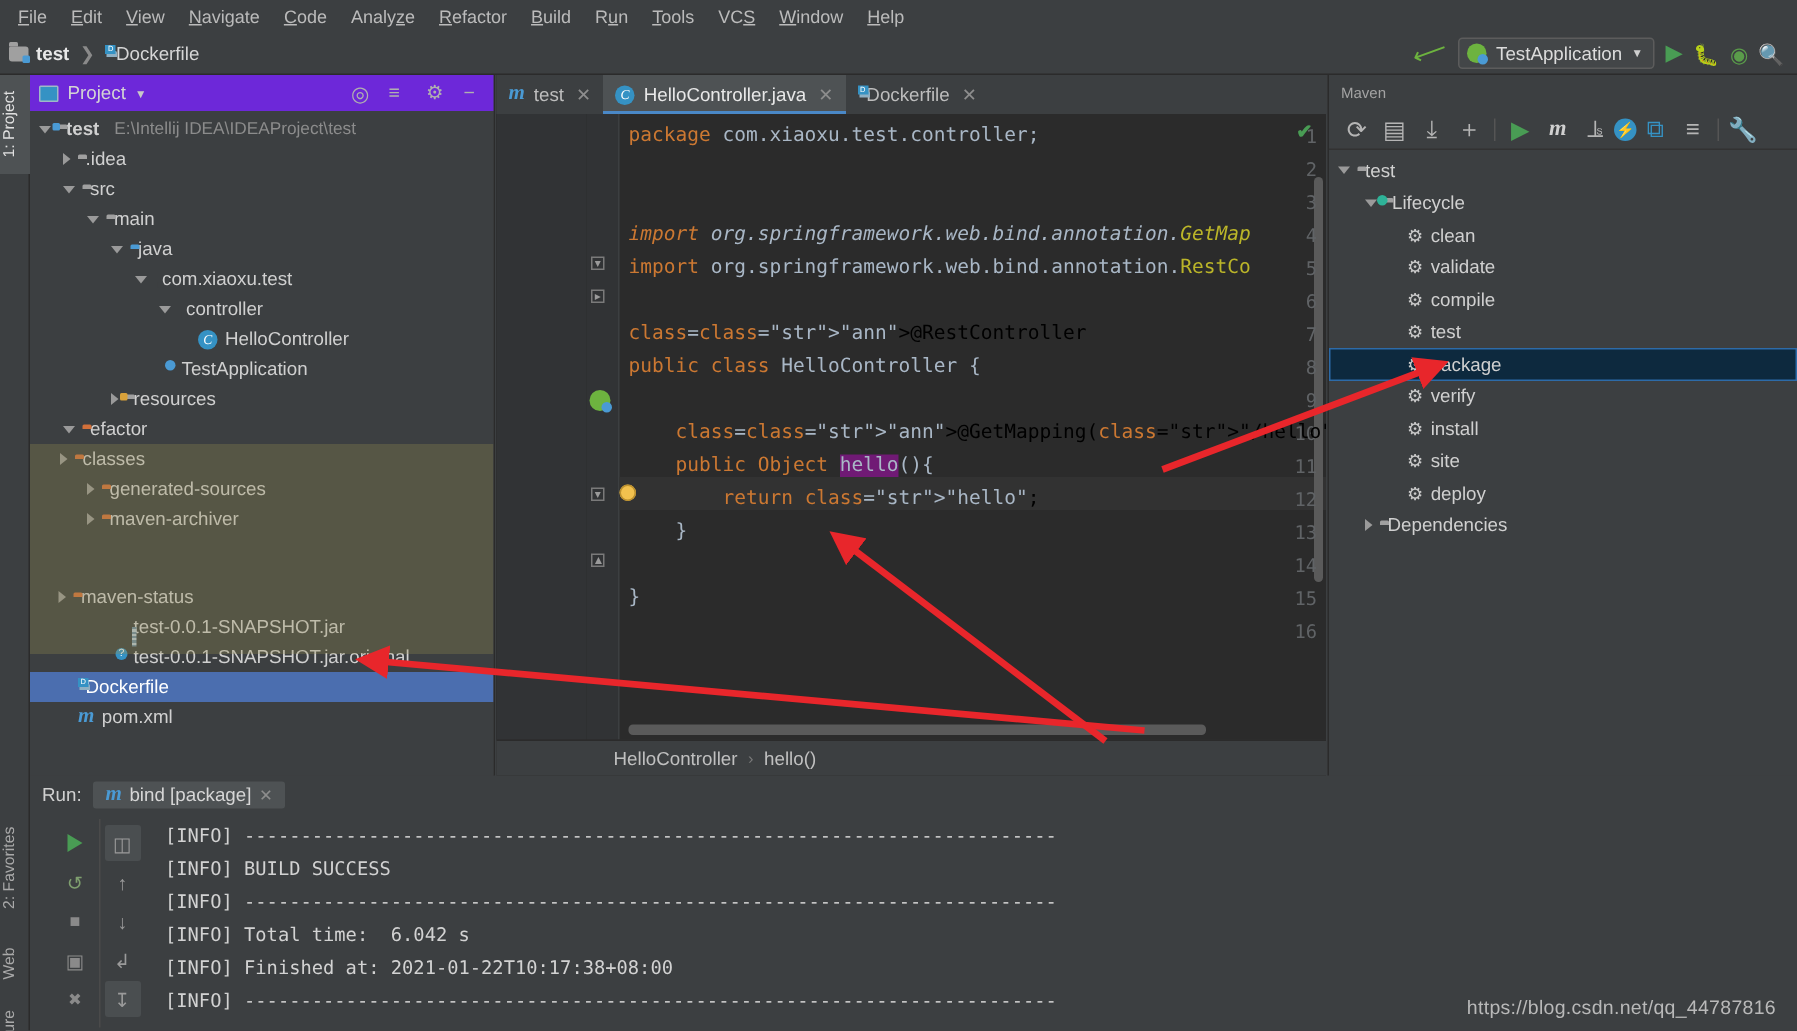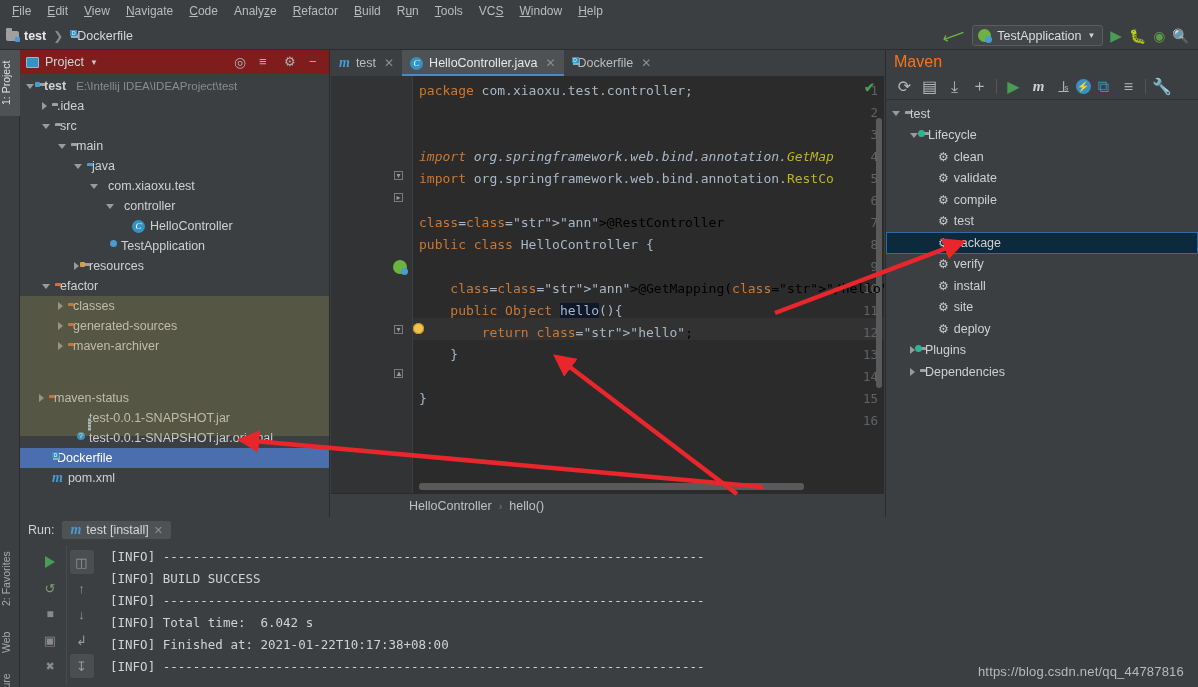--- a/index.html
+++ b/index.html
@@ -158,21 +158,21 @@
   .vtab.active { background:#4e5254; color:#e0e0e0; }
 
   
   .projpanel {
     position:absolute; left:20px; top:50px; width:310px; height:467px;
     background:#3c3f41; border-right:1px solid #2b2b2b;
     display:flex; flex-direction:column;
   }
   .proj-header {
     height:24px; display:flex; align-items:center; padding:0 6px 0 6px;
-    background:#7f1d1d; flex:none; gap:6px;
+    background:#6d28d9; flex:none; gap:6px;
   }
   .proj-title { font-size:12.5px; color:#d4d4d4; }
   .proj-hdr-icons { margin-left:auto; display:flex; align-items:center; gap:11px; }
   .hdr-ic { width:14px; height:14px; color:#b0b0b0; }
 
   .tree { flex:1; overflow:hidden; padding-top:2px; position:relative; background:#3c3f41; }
   .trow {
     height:20px; display:flex; align-items:center; gap:5px;
     font-size:12.5px; color:#d0d0d0; white-space:nowrap; padding-right:4px;
     position:relative;
@@ -216,21 +216,21 @@
     position:absolute; right:6px; font-size:12.5px; color:#606366;
     font-family:"DejaVu Sans Mono", monospace; line-height:22px; height:22px;
   }
   .codeline {
     position:absolute; left:88px; font-family:"DejaVu Sans Mono", monospace;
     font-size:13px; line-height:22px; height:22px; white-space:pre;
   }
   .kw { color:#cc7832; }
   .pl { color:#a9b7c6; }
   .ylw { color:#bbb529; }
-  .hl-bg { background:#0f172a;margin-top:12px; }
+  .hl-bg { background:#701a75;margin-top:12px; }
   .curline {
     position:absolute; left:82px; right:0; height:22px; background:#323232;
   }
   .hscroll {
     position:absolute; left:88px; bottom:3px; width:385px; height:7px;
     background:#5a5a5a; border-radius:3px;
   }
   .vscroll-e {
     position:absolute; right:2px; top:42px; width:6px; height:270px;
     background:#5a5a5a; border-radius:3px;
@@ -264,21 +264,21 @@
   .bc-sep { color:#7a7a7a; font-size:11px; }
 
   
   .maven {
     position:absolute; left:885px; top:50px; width:313px; height:467px;
     background:#3c3f41; display:flex; flex-direction:column;
     border-left:1px solid #2b2b2b;
   }
   .mvn-title {
     height:24px; display:flex; align-items:center; padding-left:8px;
-    font-size:16px; color:#f97316; flex:none;
+    font-size:10px; color:#a3a3a3; flex:none;
   }
   .mvn-toolbar {
     height:26px; display:flex; align-items:center; gap:0px; flex:none;
     padding-left:6px; border-bottom:1px solid #323232;
   }
   .mbtn {
     width:25px; height:22px; display:flex; align-items:center; justify-content:center;
     color:#b5b5b5;
   }
   .msep { width:1px; height:15px; background:#555; margin:0 4px; }
@@ -466,21 +466,21 @@
         <div class="trow" style="padding-left: 54px;">
           <span class="tri right"></span>
           <span class="ic"><span class="folder res"></span></span>
           <span class="nm">resources</span>
         </div>
         <div class="trow" style="padding-left: 22px;">
           <span class="tri down"></span>
           <span class="ic"><span class="folder orange"></span></span>
           <span class="nm">efactor</span>
         </div>
-        <div class="trow" style="padding-left: 38px;">
+        <div class="trow" style="padding-left: 20px;">
           <span class="tri right"></span>
           <span class="ic"><span class="folder orange"></span></span>
           <span class="nm">classes</span>
         </div>
         <div class="trow" style="padding-left: 38px;">
           <span class="tri right"></span>
           <span class="ic"><span class="folder orange"></span></span>
           <span class="nm">generated-sources</span>
         </div>
         <div class="trow" style="padding-left: 38px;">
@@ -660,37 +660,32 @@
           <span class="ic"><span class="gear-sm">⚙</span></span>
           <span>site</span>
         </div>
         <div class="mrow" style="padding-left: 42px;">
           <span style="width: 5px; height: 8px; display: inline-block;"></span>
           <span class="ic"><span class="gear-sm">⚙</span></span>
           <span>deploy</span>
         </div>
         <div class="mrow" style="padding-left: 24px;">
           <span class="tri right"></span>
-          <span class="ic"><span class="folder cfg"></span></span>
-          <span>Plugins</span>
-        </div>
-        <div class="mrow" style="padding-left: 24px;">
-          <span class="tri right"></span>
           <span class="ic"><span class="folder" style="background:#8d8d8d"></span></span>
           <span>Dependencies</span>
         </div>
       </div>
   </div>
 
   <div class="runpanel">
     <div class="run-header">
       <span class="run-label">Run:</span>
       <div class="run-tab">
         <span class="maven-m">m</span>
-        <span>test [install]</span>
+        <span>bind [package]</span>
         <span class="x">✕</span>
       </div>
     </div>
     <div class="runtools-a">
       <div class="rbtn">
           <span class="play-tri"></span>
         </div>
       <div class="rbtn" style="color:#7f9f6f">↺</div>
       <div class="rbtn" style="color:#8a8a8a;font-size:12px">■</div>
       <div class="rbtn" style="color:#8a8a8a">▣</div>

